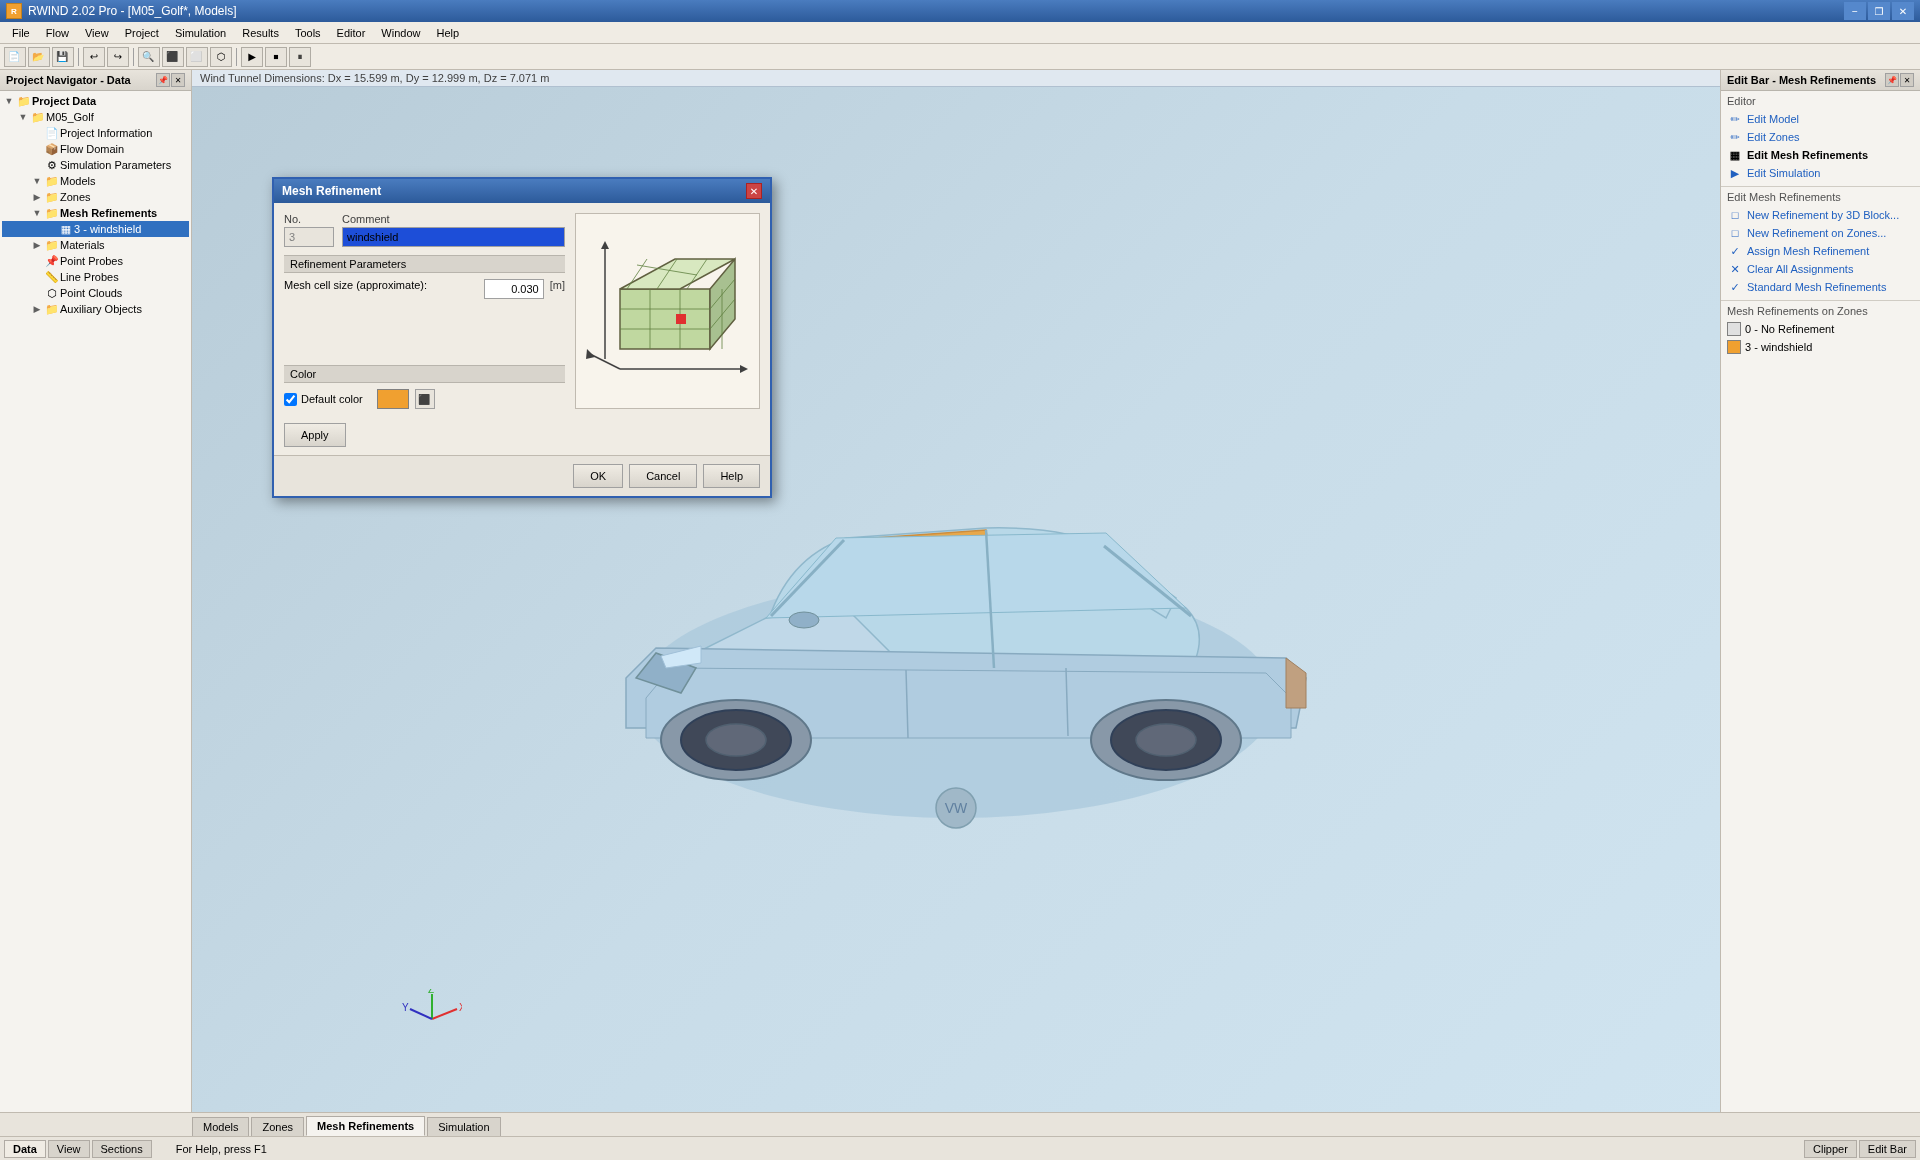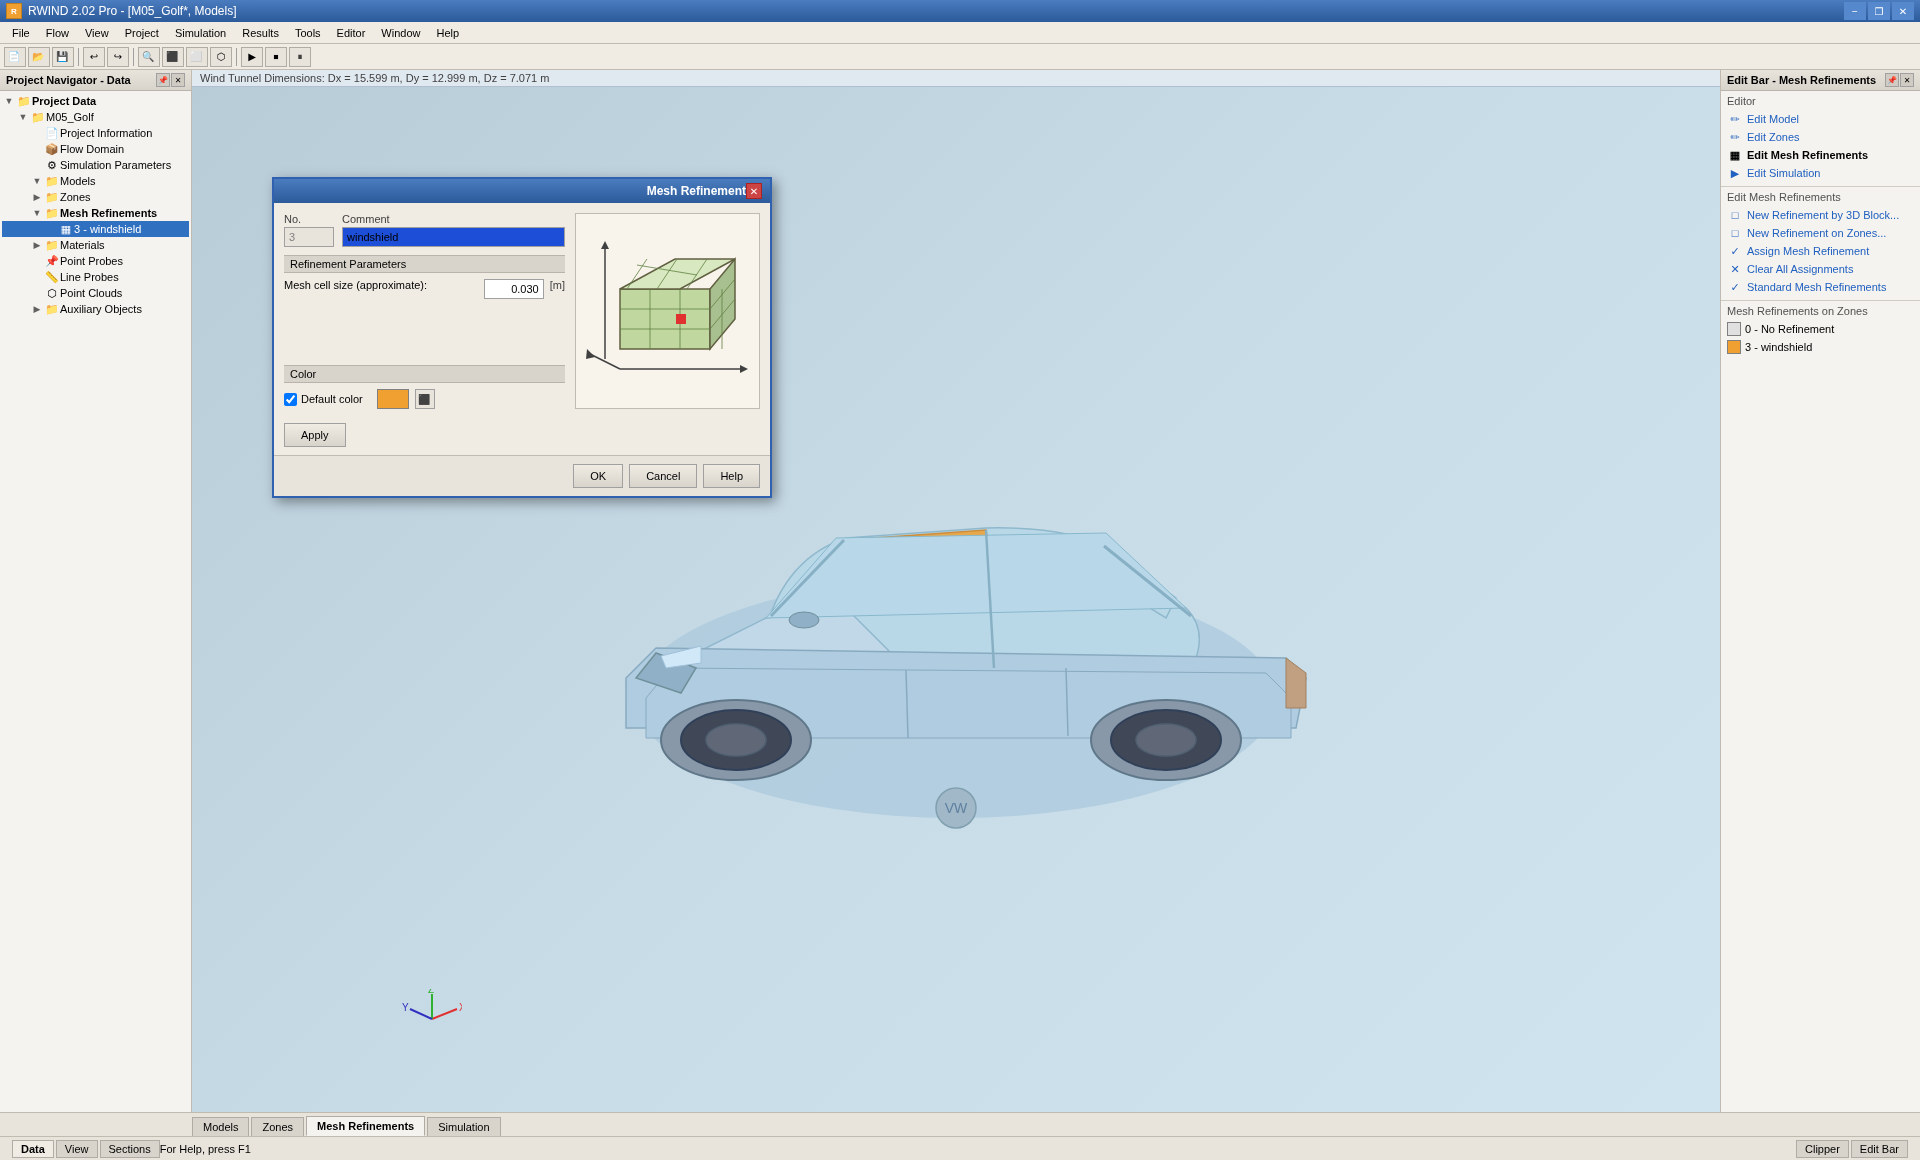--- a/index.html
+++ b/index.html
@@ -58,29 +58,29 @@
     .right-section-label { font-size: 11px; color: #505050; margin-bottom: 3px; }
     .right-link { font-size: 11px; color: #2060c0; cursor: pointer; padding: 2px 0; display: flex; align-items: center; gap: 4px; }
     .right-link-icon { width: 16px; height: 14px; display: flex; align-items: center; justify-content: center; }
     .mesh-zone-list { padding: 4px 6px; }
     .mesh-zone-item { display: flex; align-items: center; gap: 4px; padding: 2px 0; font-size: 11px; }
     .color-swatch { width: 14px; height: 14px; border: 1px solid #808080; flex-shrink: 0; }
     .tab { padding: 3px 10px; font-size: 11px; cursor: pointer; border: 1px solid #b0aba4; border-bottom: none; background: #d8d4cc; margin-right: 2px; }
     .tab.active { background: #f5f3ef; border-bottom: 1px solid #f5f3ef; font-weight: bold; }
 
     
-    .status-bar { height: 24px; background: #e8e4dc; border-top: 1px solid #c0bab0; display: flex; align-items: center; padding: 0 12px; gap: 0; }
+    .status-bar { height: 24px; background: #e8e4dc; border-top: 1px solid #c0bab0; display: flex; align-items: center; padding: 0 4px; gap: 24px; }
     .status-tabs { display: flex; gap: 2px; }
     .status-tab { padding: 2px 8px; background: #d8d4cc; border: 1px solid #b0aba4; font-size: 11px; cursor: pointer; }
     .status-tab.active { background: #f0ece4; font-weight: bold; }
 
     
     .dialog-overlay { position: absolute; top: 0; left: 0; right: 0; bottom: 0; z-index: 100; }
     .dialog { position: absolute; top: 90px; left: 80px; width: 500px; background: #f0ece4; border: 2px solid #3060b0; box-shadow: 4px 4px 12px rgba(0,0,0,0.4); }
-    .dialog-title-bar { background: linear-gradient(to bottom, #4a7cbf, #2c5a9a); color: white; height: 22px; display: flex; align-items: center; justify-content: flex-end; padding: 12px 8px; }
+    .dialog-title-bar { background: linear-gradient(to bottom, #4a7cbf, #2c5a9a); color: white; height: 22px; display: flex; align-items: center; justify-content: space-between; padding: 12px 8px; }
     .dialog-title-text { font-size: 12px; font-weight: bold; }
     .dialog-close-btn { width: 16px; height: 16px; background: #cc4444; border: 1px solid #aa2222; color: white; font-size: 10px; cursor: pointer; display: flex; align-items: center; justify-content: center; }
     .dialog-body { padding: 10px; }
     .dialog-row { display: flex; gap: 10px; }
     .dialog-left { flex: 1; }
     .dialog-right { width: 185px; border: 1px solid #c0bab0; background: #f8f4ec; }
     .dialog-field-row { display: flex; gap: 8px; margin-bottom: 8px; }
     .dialog-field { display: flex; flex-direction: column; gap: 2px; }
     .dialog-field-label { font-size: 11px; color: #404040; }
     .dialog-input { height: 20px; border: 1px solid #a0a0a0; background: #1d4ed8; padding: 1px 4px; font-size: 11px; }

